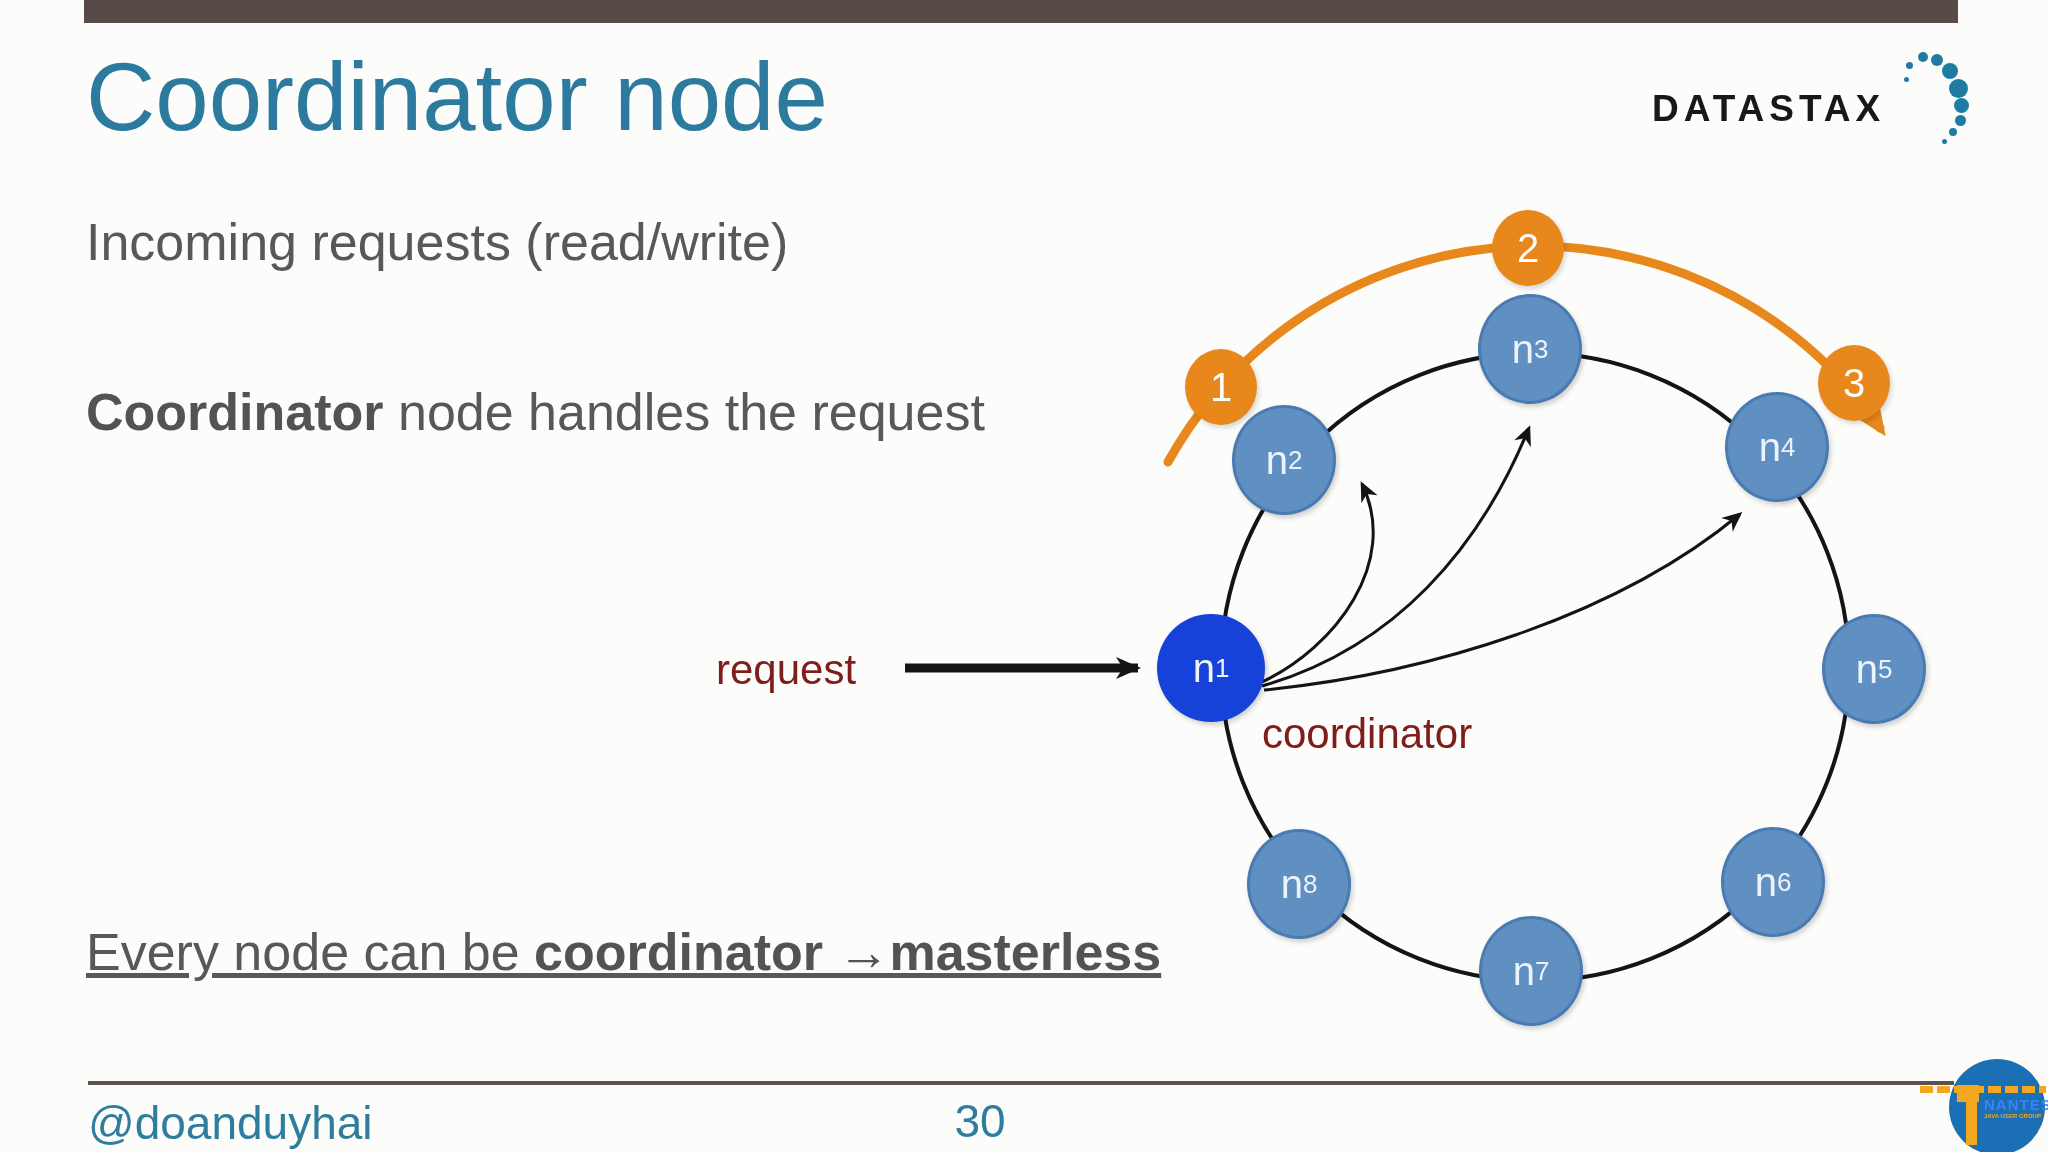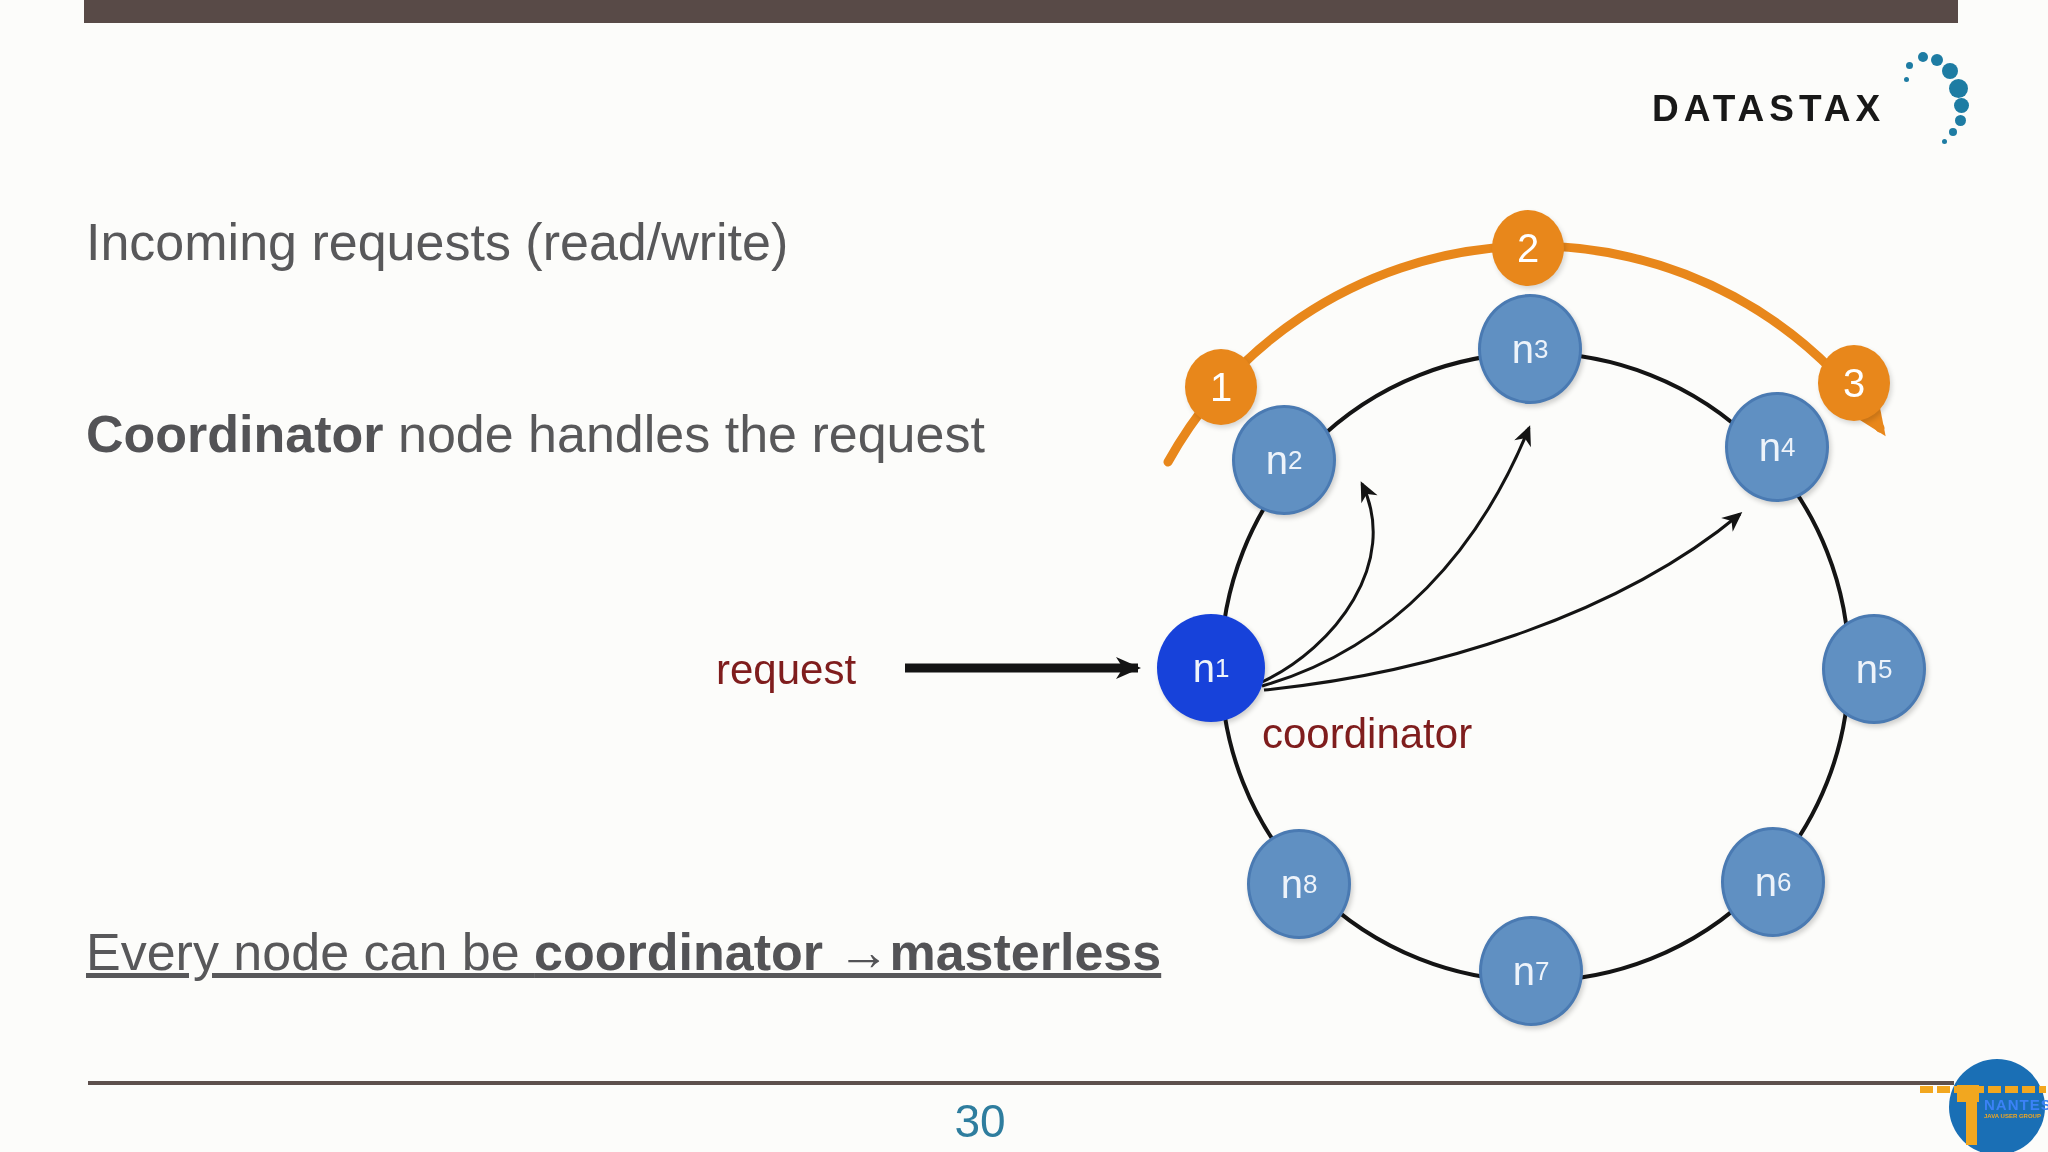--- a/index.html
+++ b/index.html
@@ -9,21 +9,21 @@
 
   
   .topbar{left:84px;top:0;width:1874px;height:23px;background:#584a47;}
   .footline{left:88px;top:1081px;width:1866px;height:4px;background:#5d504d;}
 
   
   .title{left:86px;top:42px;font-size:96px;font-weight:400;color:#2d7a9f;letter-spacing:0px;}
   .tline{color:#58585a;font-size:52px;font-weight:400;text-align:center;}
   .tline b{font-weight:700;color:#535356;}
   .line1{left:86px;top:212px;}
-  .line2{left:86px;top:404px;}
+  .line2{left:86px;top:382px;}
   .line3{left:86px;top:922px;text-decoration:underline;}
 
   
   .handle{left:88px;top:1096px;font-size:46px;color:#2e7d9e;}
   .pagenum{left:900px;top:1094px;width:160px;text-align:center;font-size:46px;color:#2e7d9e;}
 
   
   .dsx-word{left:1652px;top:88px;width:296px;font-size:37px;font-weight:700;color:#181818;
             letter-spacing:5px;}
   .dsx-dot{position:absolute;border-radius:50%;background:#1e7ca3;}
@@ -56,20 +56,21 @@
 
   svg{position:absolute;left:0;top:0;pointer-events:none;}
 </style>
 </head>
 <body>
 
 <div class="stage">
 
   <div class="abs topbar"></div>
 
+  <div class="abs title">Coordinator node</div>
 
   <div>
     <div class="abs dsx-word">DATASTAX</div>
     <div>
       <span class="dsx-dot" style="left:1906px;top:62px;width:7px;height:7px;"></span>
       <span class="dsx-dot" style="left:1904px;top:77px;width:5px;height:5px;"></span>
       <span class="dsx-dot" style="left:1918px;top:52px;width:10px;height:10px;"></span>
       <span class="dsx-dot" style="left:1931px;top:54px;width:12px;height:12px;"></span>
       <span class="dsx-dot" style="left:1942px;top:63px;width:16px;height:16px;"></span>
       <span class="dsx-dot" style="left:1949px;top:79px;width:19px;height:19px;"></span>
@@ -148,20 +149,21 @@
     </div>
   <div class="node" style="left:1247px;top:829px;">
       <span>n</span>
       <sub>8</sub>
     </div>
 
   <div class="abs dlabel req">request</div>
   <div class="abs dlabel coord">coordinator</div>
 
   <div class="abs footline"></div>
+  <div class="abs handle">@doanduyhai</div>
   <div class="abs pagenum">30</div>
 
   <div>
     <div class="abs badge-circle"></div>
     <div class="abs badge-jib"></div>
     <div class="abs badge-weight"></div>
     <div class="abs badge-mast"></div>
     <div class="abs badge-name">NANTES</div>
     <div class="abs badge-sub">JAVA USER GROUP</div>
   </div>

